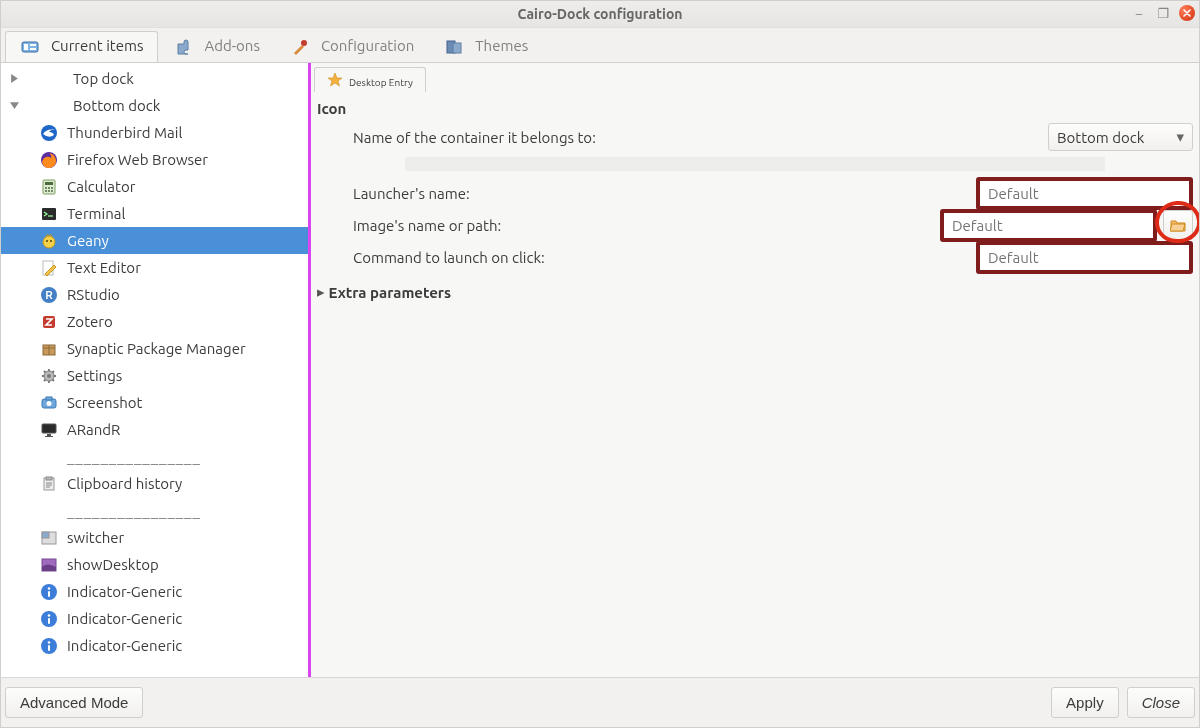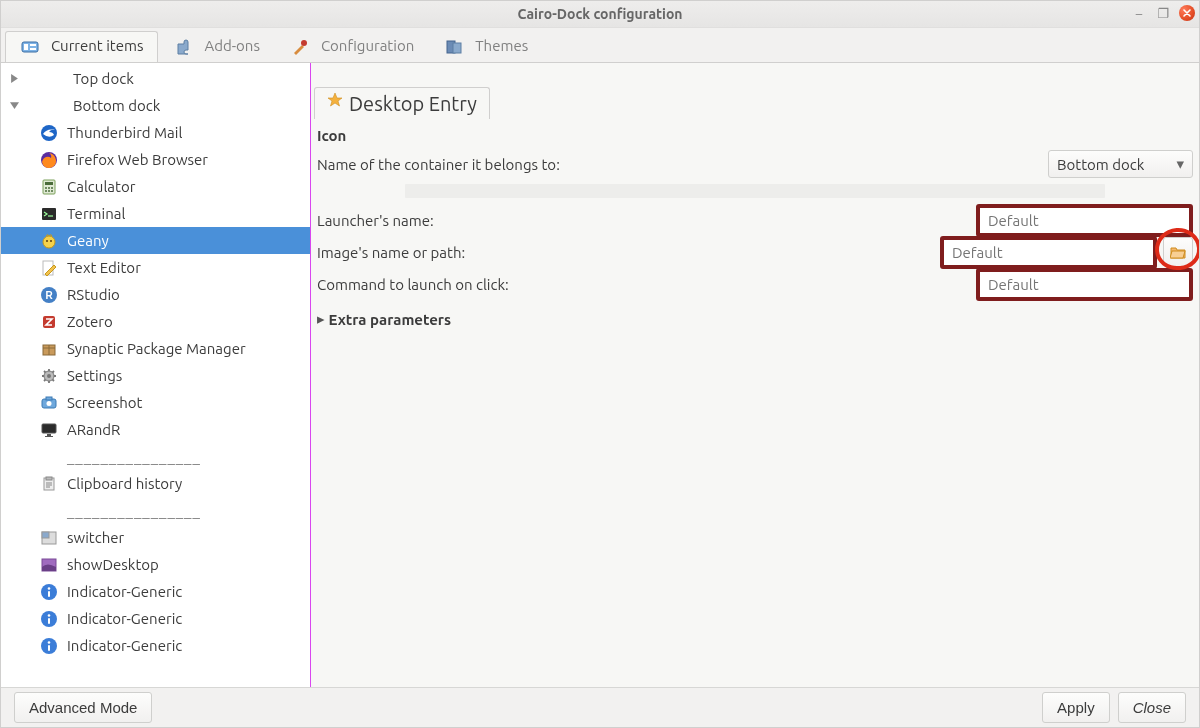--- a/index.html
+++ b/index.html
@@ -66,21 +66,21 @@
   .content {
     flex:1;
     display:flex;
     border-top: 1px solid #d0cfce;
     overflow:hidden;
     background:#f7f7f5;
   }
   .sidebar {
     width: 310px;
     background: #fff;
-    border-right: 1px solid #d946ef;
+    border-right: 3px solid #d946ef;
     overflow-y:auto;
     padding: 2px 0;
   }
   .tree-root { display:flex; flex-direction:column; position:relative; }
   .tree-row {
     display:flex; align-items:center;
     height: 27px;
     padding-left: 6px;
     font-size: 15px;
     color:#3c3c3c;
@@ -112,43 +112,42 @@
     flex:1;
     display:flex; flex-direction:column;
     padding: 0;
   }
   .subtabs {
     display:flex; align-items:flex-end;
     padding: 4px 3px 0 3px;
     background:#f7f7f5;
   }
   .subtab {
-    display:flex; align-items:flex-start; gap:6px;
+    display:flex; align-items:flex-end; gap:6px;
     padding: 4px 12px;
     border: 1px solid #d0cfce;
     border-bottom:none;
     border-radius: 3px 3px 0 0;
     background:#f7f7f5;
-    font-size:20px;
-    margin-top:20px;
+    font-size:10px;
   }
   .form-area {
     flex:1;
     padding: 6px 6px 0 6px;
     overflow:auto;
   }
   .section-label {
     font-weight:bold;
     margin: 2px 0 4px 0;
   }
   .form-row {
     display:flex; align-items:center;
     height: 32px;
   }
-  .form-row .label { flex:1; }
+  .form-row .label { flex:1;margin-left:36px; }
   .placeholder-bar {
     height:14px; width:700px; max-width:80%;
     background:#ededeb;
     margin: 4px auto 6px auto;
     border-radius:1px;
   }
   .combo {
     display:flex; align-items:center;
     border:1px solid #cfcfcd;
     background: linear-gradient(#fdfdfc,#f1f0ef);
@@ -180,24 +179,24 @@
   }
   .expand-row {
     display:flex; align-items:center;
     font-weight:bold;
     margin-top:10px;
     cursor:pointer;
   }
   .expand-row .tri { margin-right:4px; color:#555; }
 
   .footer {
-    height: 40px;
+    height: 50px;
     border-top: 1px solid #d7d7d5;
     display:flex; align-items:center;
-    padding: 0 13px;
+    padding: 0 4px;
     background:#f2f1f0;
   }
   .gbutton {
     border:1px solid #cfcfcd;
     background: linear-gradient(#fdfdfc,#f1f0ef);
     border-radius:3px;
     padding: 6px 14px;
     font-size:15px;
     cursor:pointer;
     color:#3c3c3c;

